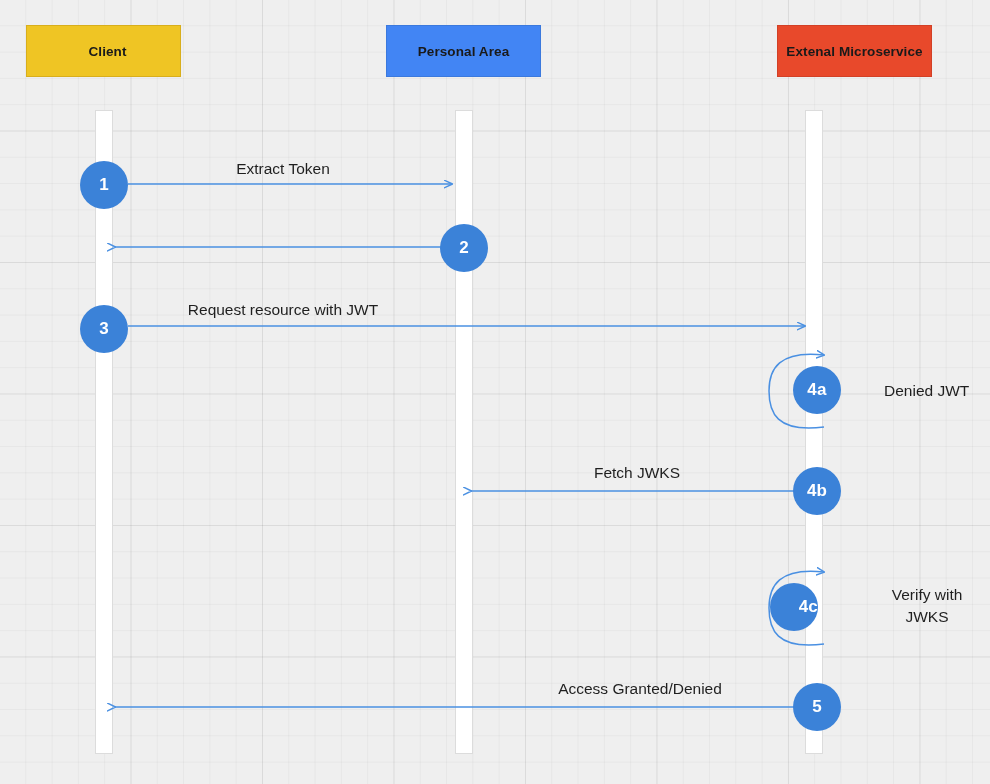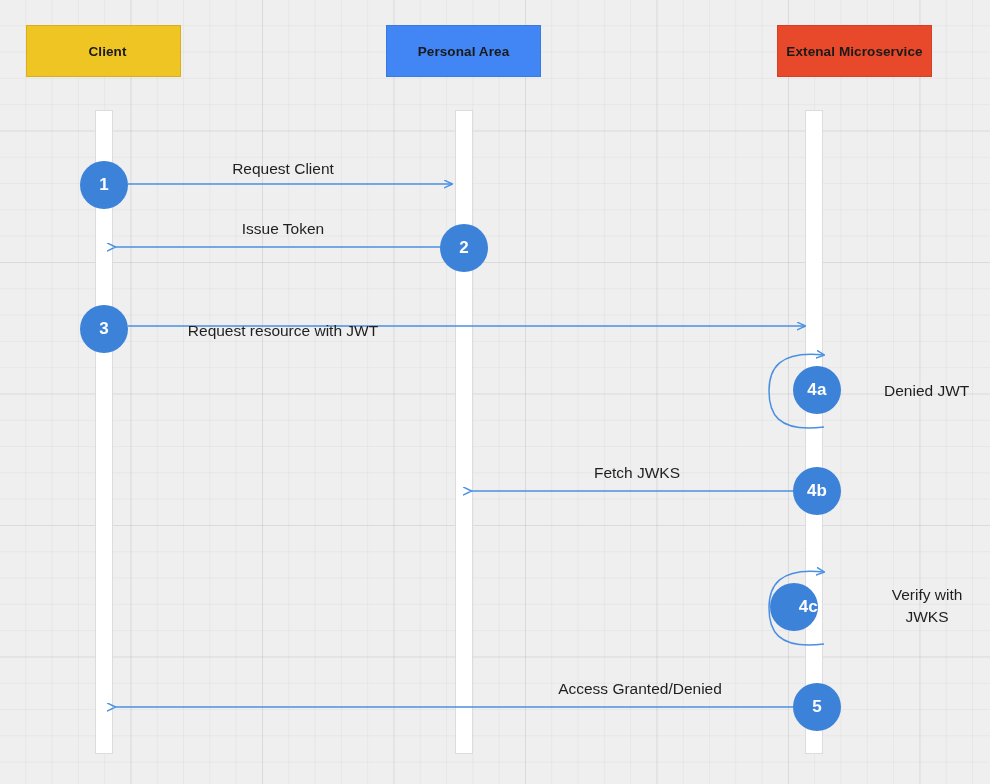--- a/index.html
+++ b/index.html
@@ -128,23 +128,22 @@
 
     <path d="M824,355 C872,349 879,370 879,391 C879,413 869,432 824,427" fill="none" stroke="#4a90e2" stroke-width="1.5" marker-end="url(#ah-loop)" transform="rotate(180 824 391)"></path>
 
     <line x1="795" y1="491" x2="471" y2="491" stroke="#4a90e2" stroke-width="1.5" marker-end="url(#ah-left)"></line>
 
     <path d="M824,572 C872,566 879,587 879,608 C879,630 869,649 824,644" fill="none" stroke="#4a90e2" stroke-width="1.5" marker-end="url(#ah-loop)" transform="rotate(180 824 608)"></path>
 
     <line x1="795" y1="707" x2="115" y2="707" stroke="#4a90e2" stroke-width="1.5" marker-end="url(#ah-left)"></line>
   </svg>
 
-  <div class="msg-label" style="left:183px; top:160px; width:200px;">Request Client</div>
-  <div class="msg-label" style="left:183px; top:220px; width:200px;">Issue Token</div>
-  <div class="msg-label" style="left:133px; top:301px; width:300px;margin-top:21px;">Request resource with JWT</div>
+  <div class="msg-label" style="left:183px; top:160px; width:200px;">Extract Token</div>
+  <div class="msg-label" style="left:133px; top:301px; width:300px;">Request resource with JWT</div>
   <div class="self-label" style="left:884px; top:380px;">Denied JWT</div>
   <div class="msg-label" style="left:537px; top:464px; width:200px;">Fetch JWKS</div>
   <div class="self-label" style="left:884px; top:584px; width:86px;">Verify with
 JWKS</div>
   <div class="msg-label" style="left:540px; top:680px; width:200px;">Access Granted/Denied</div>
 
   <div class="badge" style="left:80px; top:161px;">
     <span>1</span>
   </div>
   <div class="badge" style="left:440px; top:224px;">

